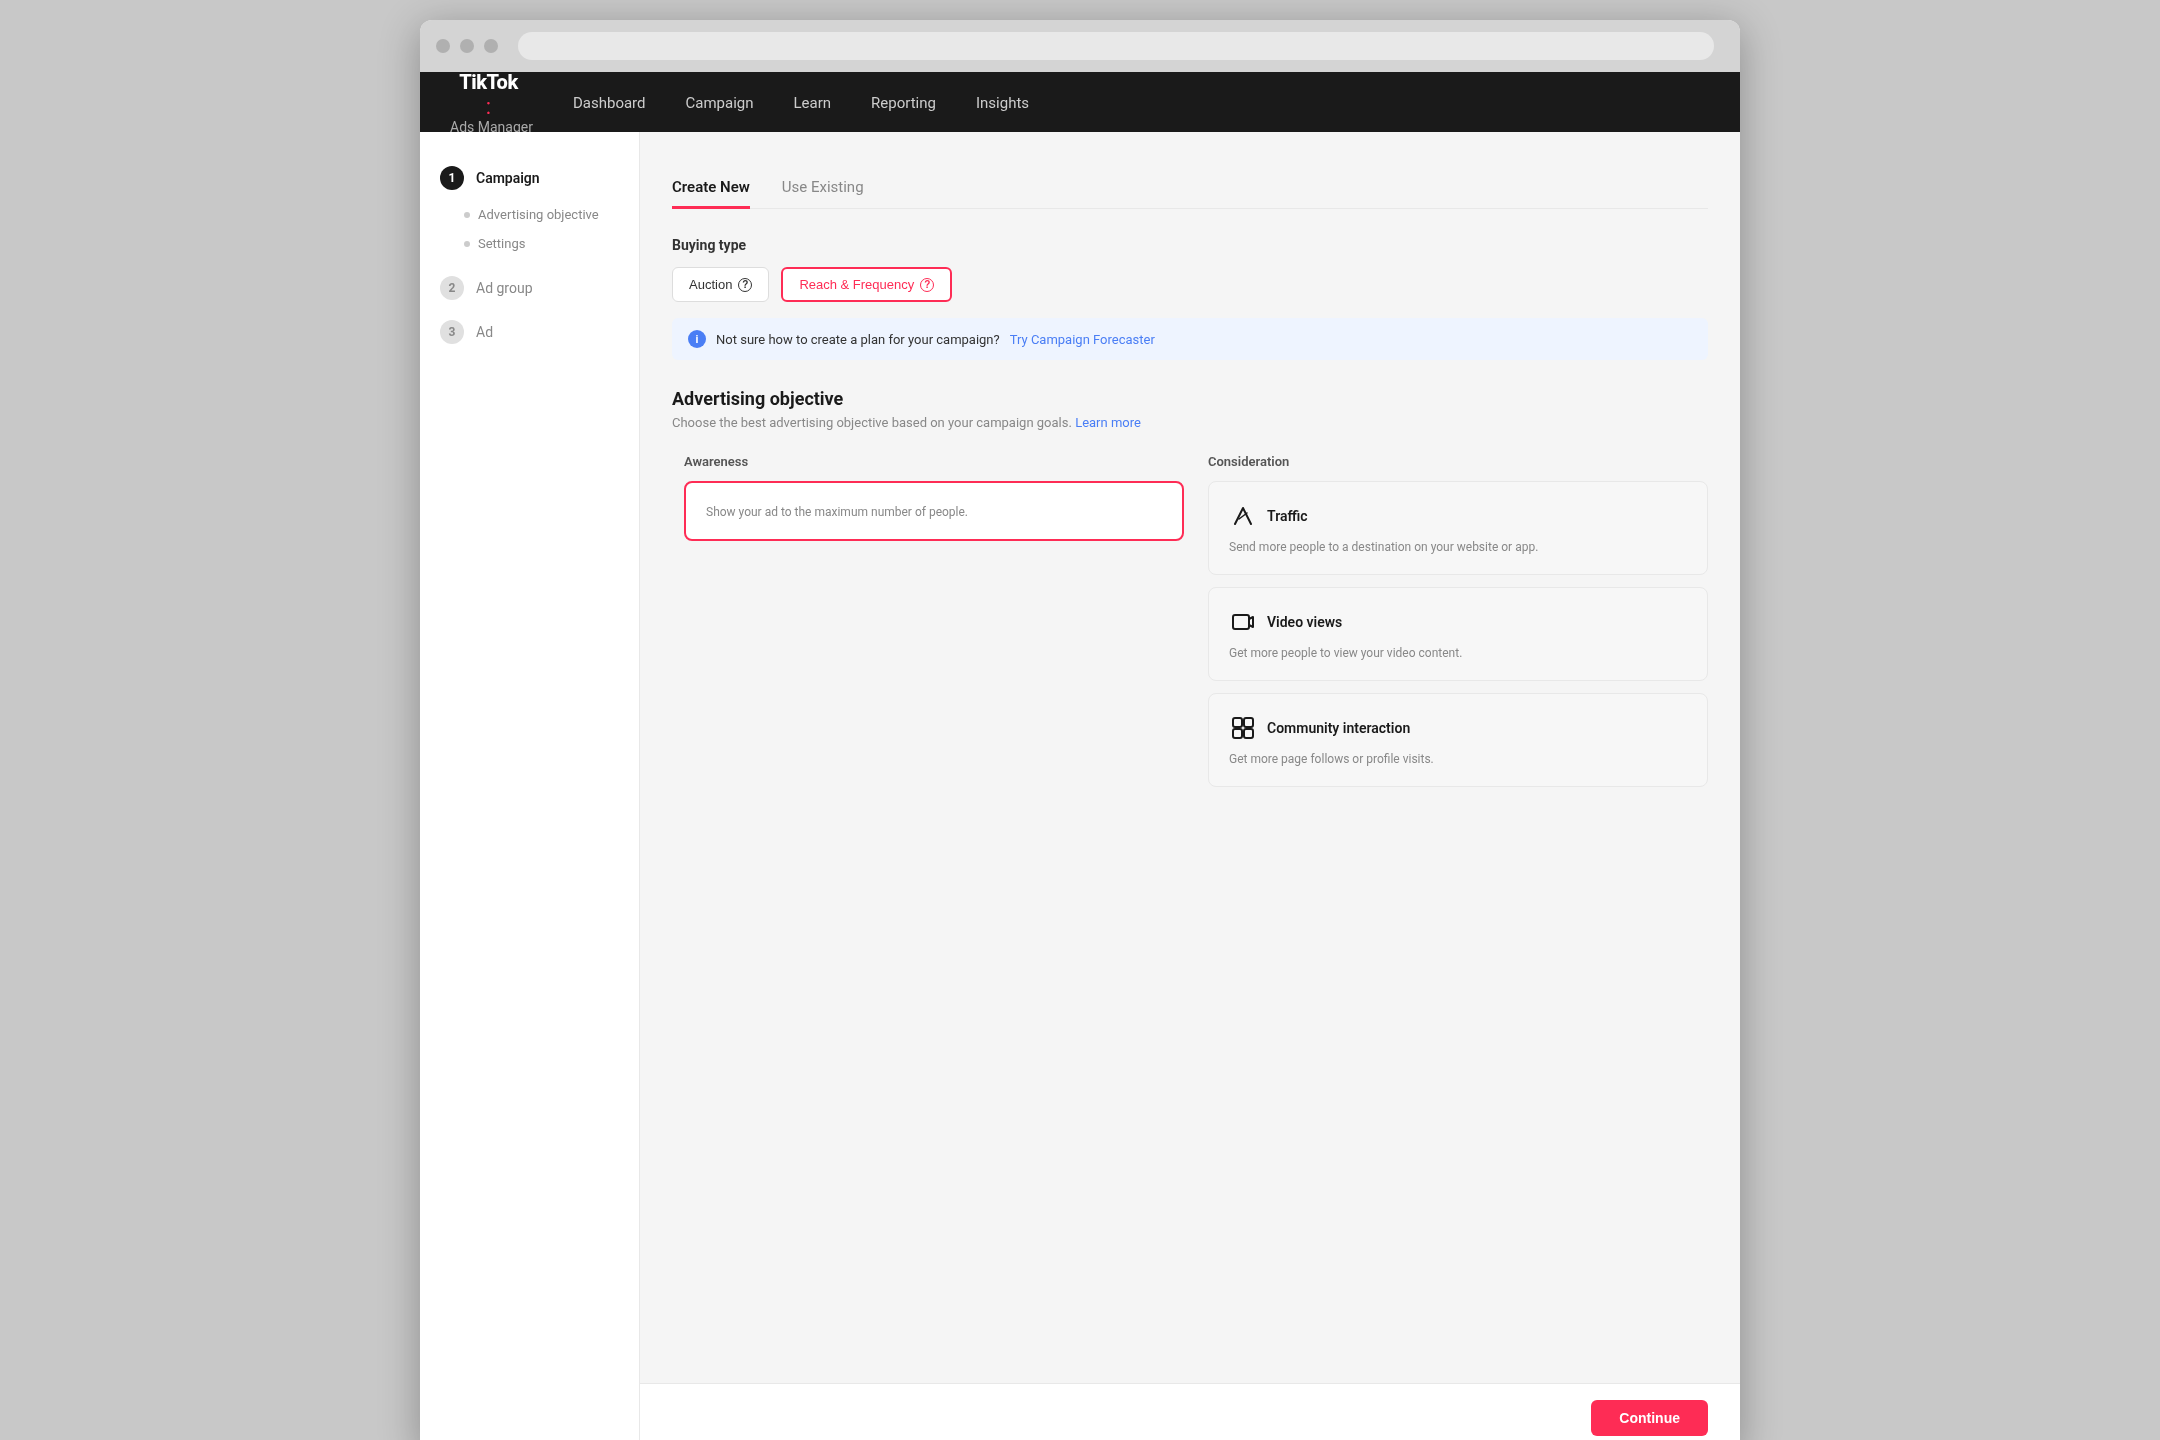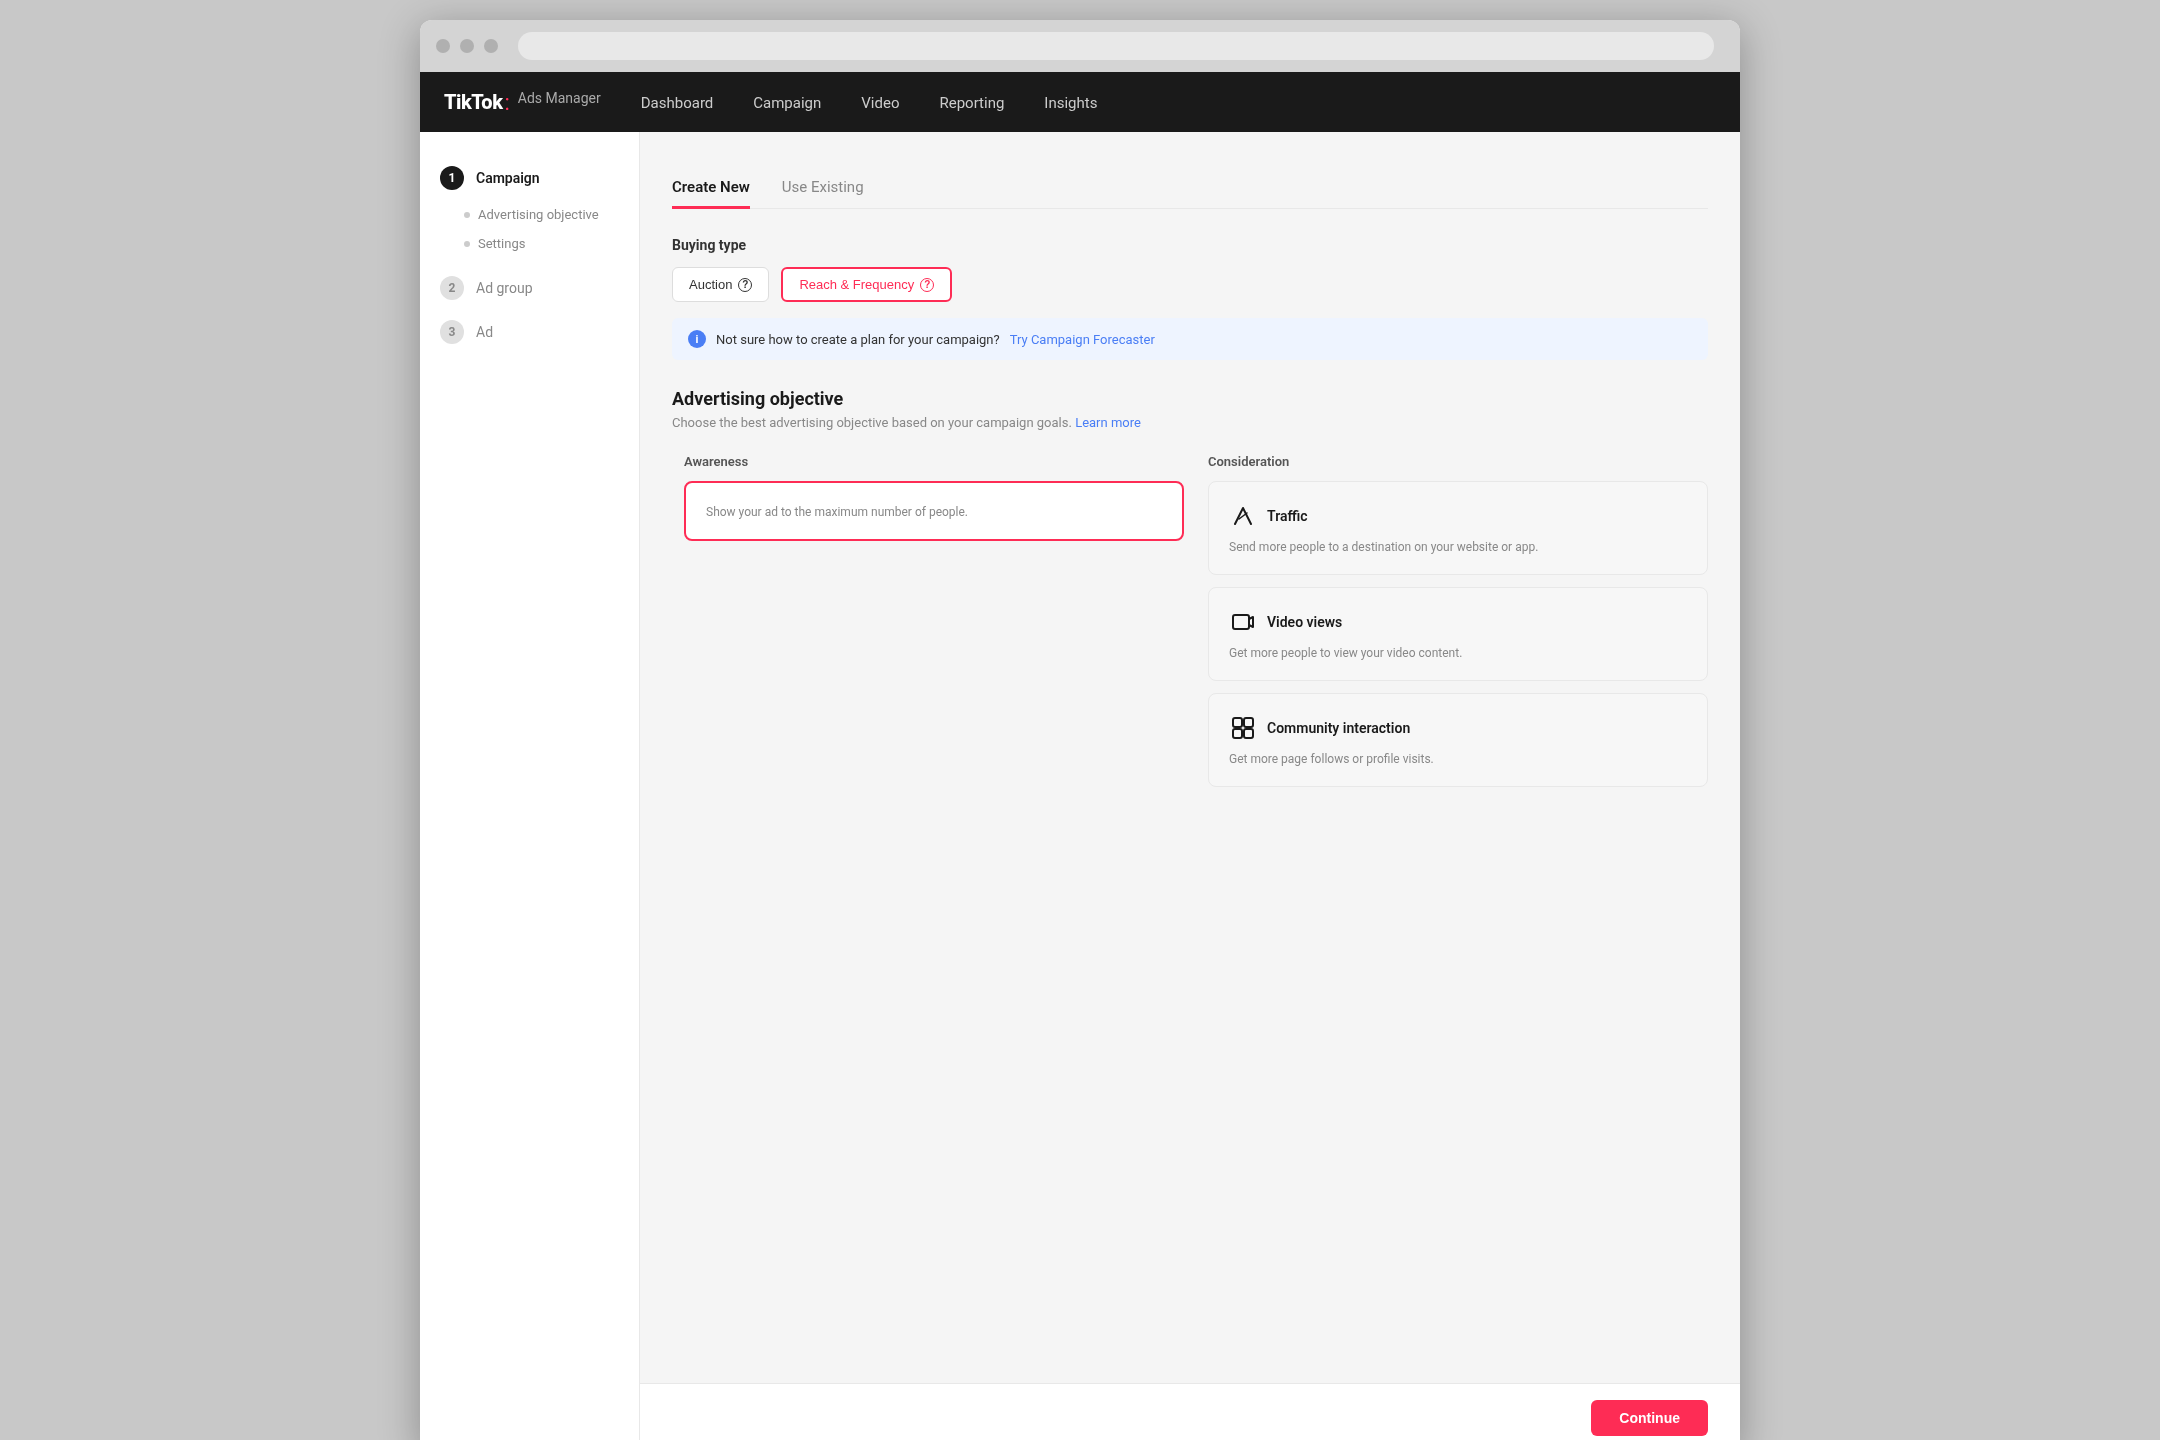--- a/index.html
+++ b/index.html
@@ -43,21 +43,23 @@
     
     .top-nav {
       background: #1a1a1a;
       display: flex;
       align-items: center;
       padding: 0 24px;
       height: 60px;
     }
     .logo-area {
       display: flex;
+      align-items: center;
       margin-right: 40px;
+      flex-direction: column;
     }
     .logo-tiktok {
       font-weight: 800;
       font-size: 20px;
       color: #fff;
       letter-spacing: -0.5px;
     }
     .logo-dot {
       color: #fe2c55;
       font-size: 22px;
@@ -338,21 +340,21 @@
 
   <nav class="top-nav">
     <div class="logo-area">
       <span class="logo-tiktok">TikTok</span>
       <span class="logo-dot">:</span>
       <span class="logo-adsmanager">Ads Manager</span>
     </div>
     <ul class="nav-links">
       <li><a>Dashboard</a></li>
       <li><a>Campaign</a></li>
-      <li><a>Video</a></li>
+      <li><a>Learn</a></li>
       <li><a>Reporting</a></li>
       <li><a>Insights</a></li>
     </ul>
   </nav>
 
   <div class="main-layout">
 
     <aside class="sidebar">
 
       <div class="sidebar-item">

